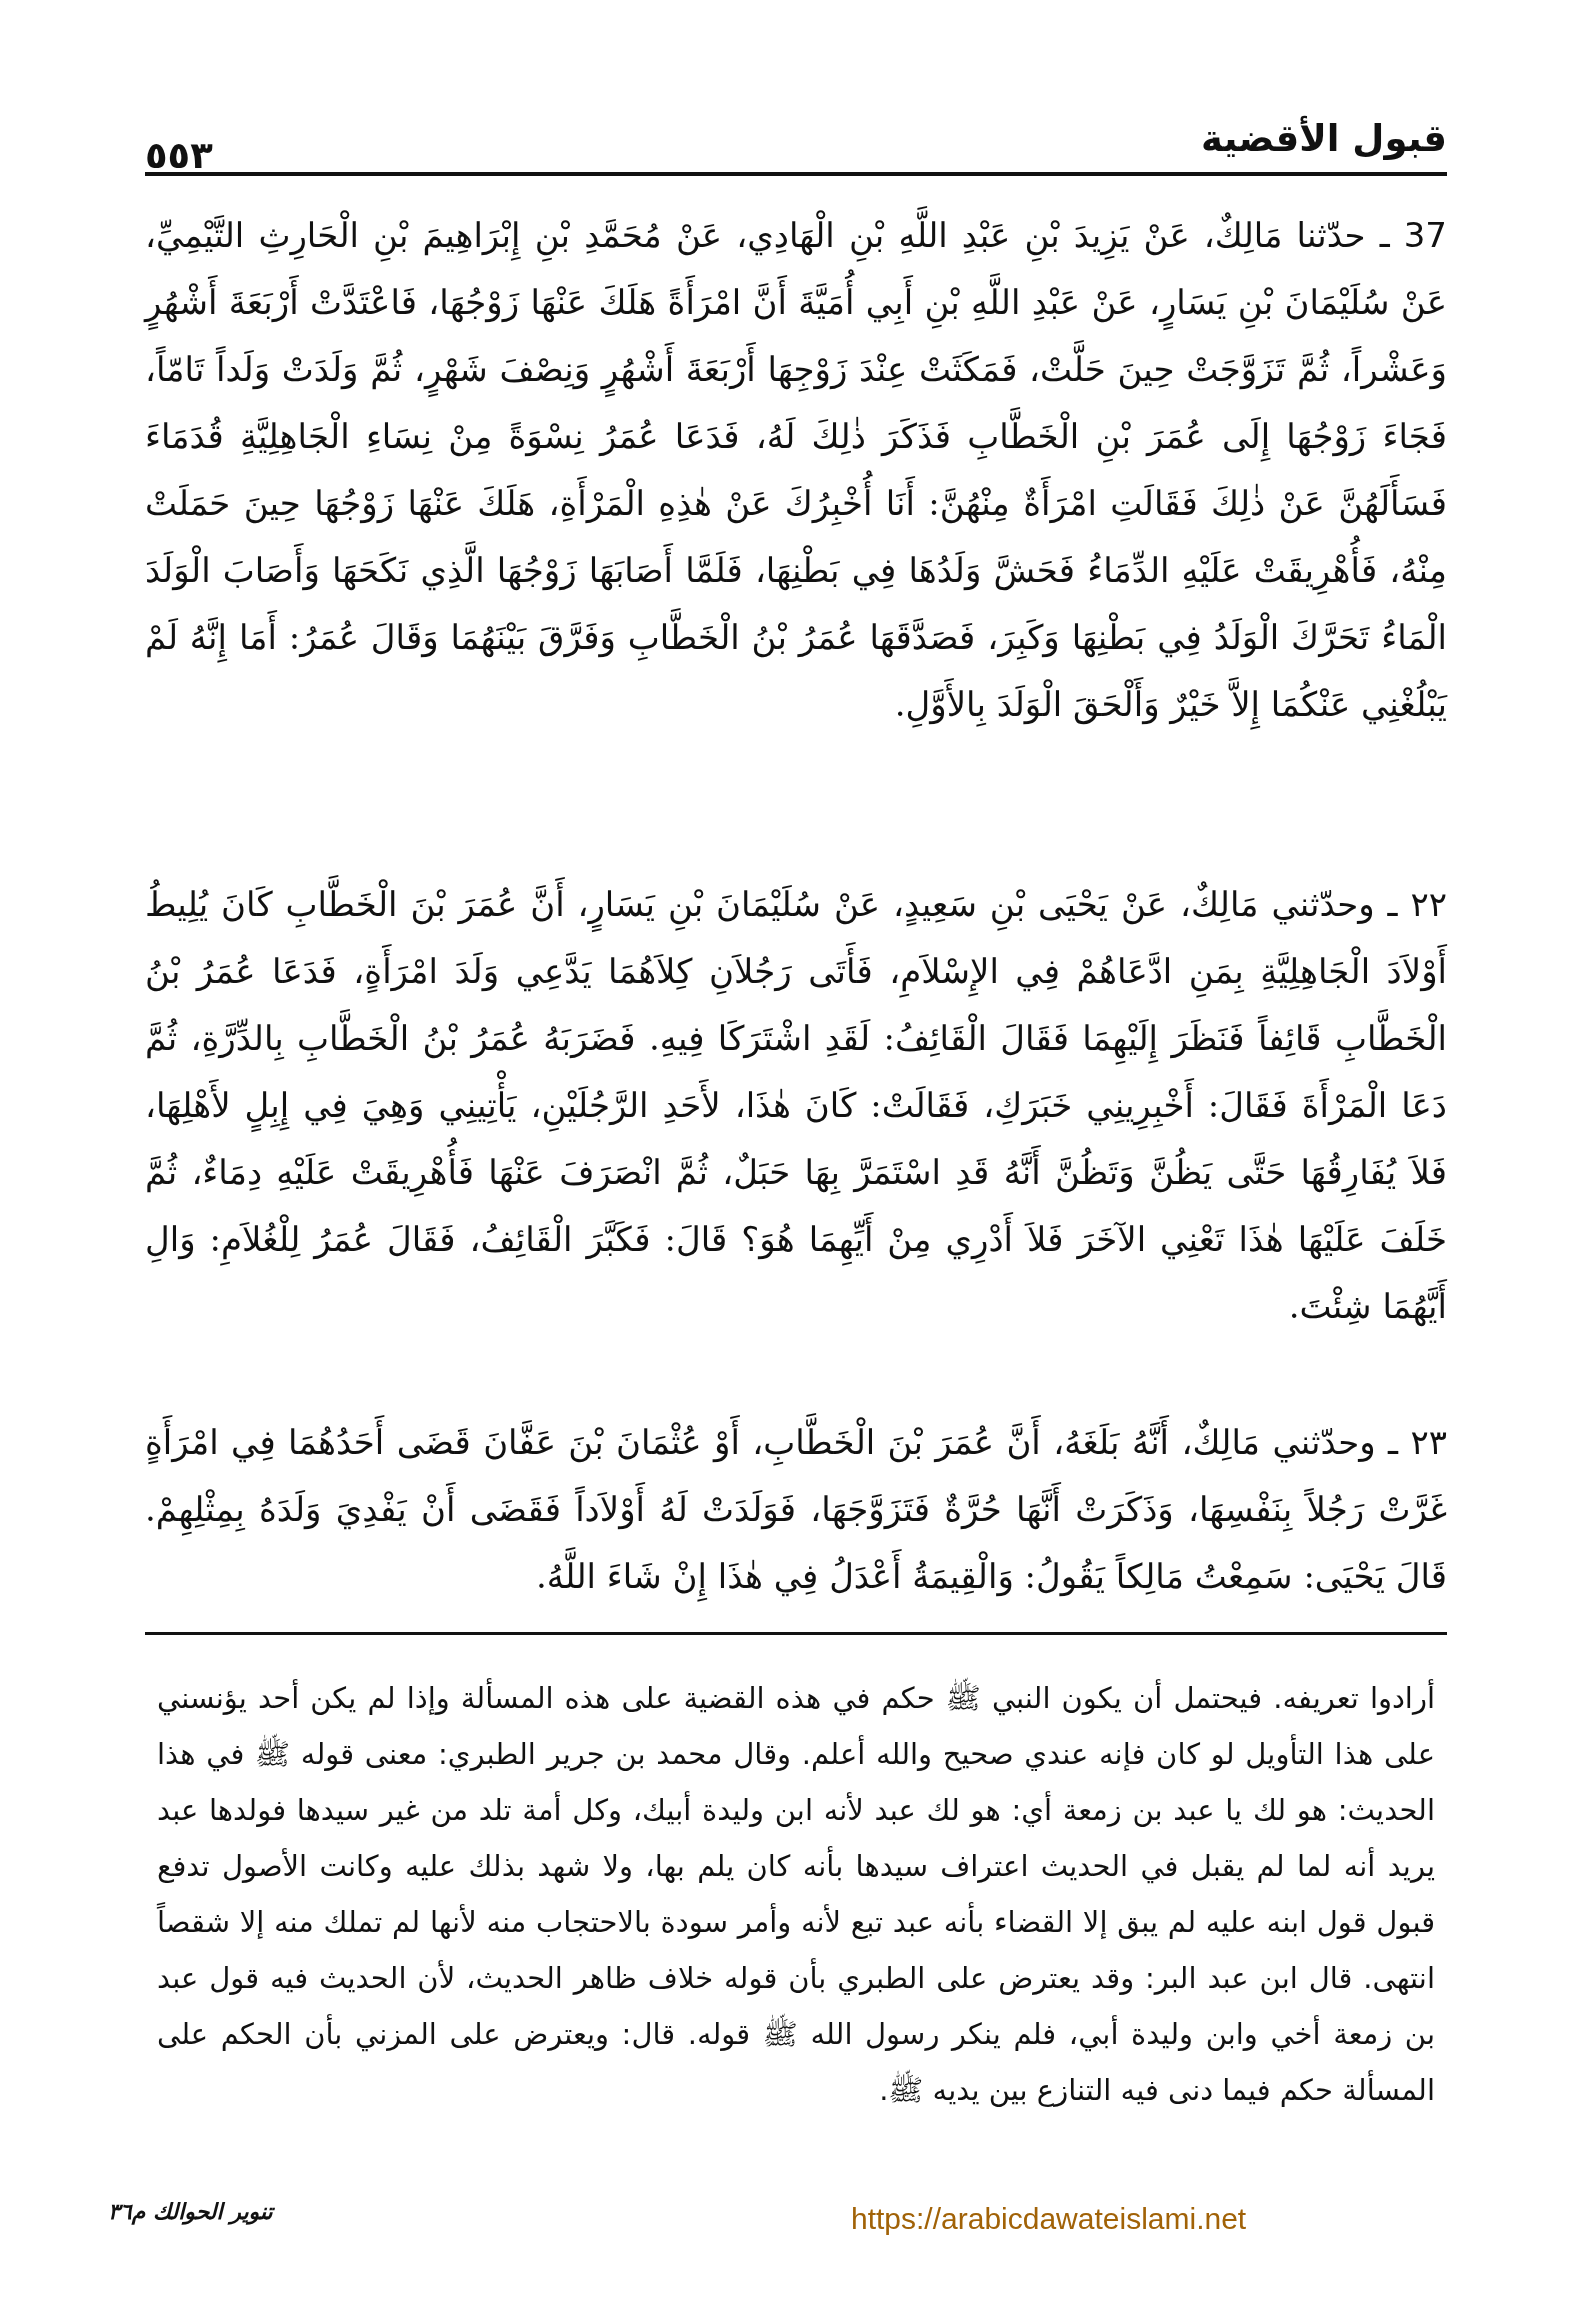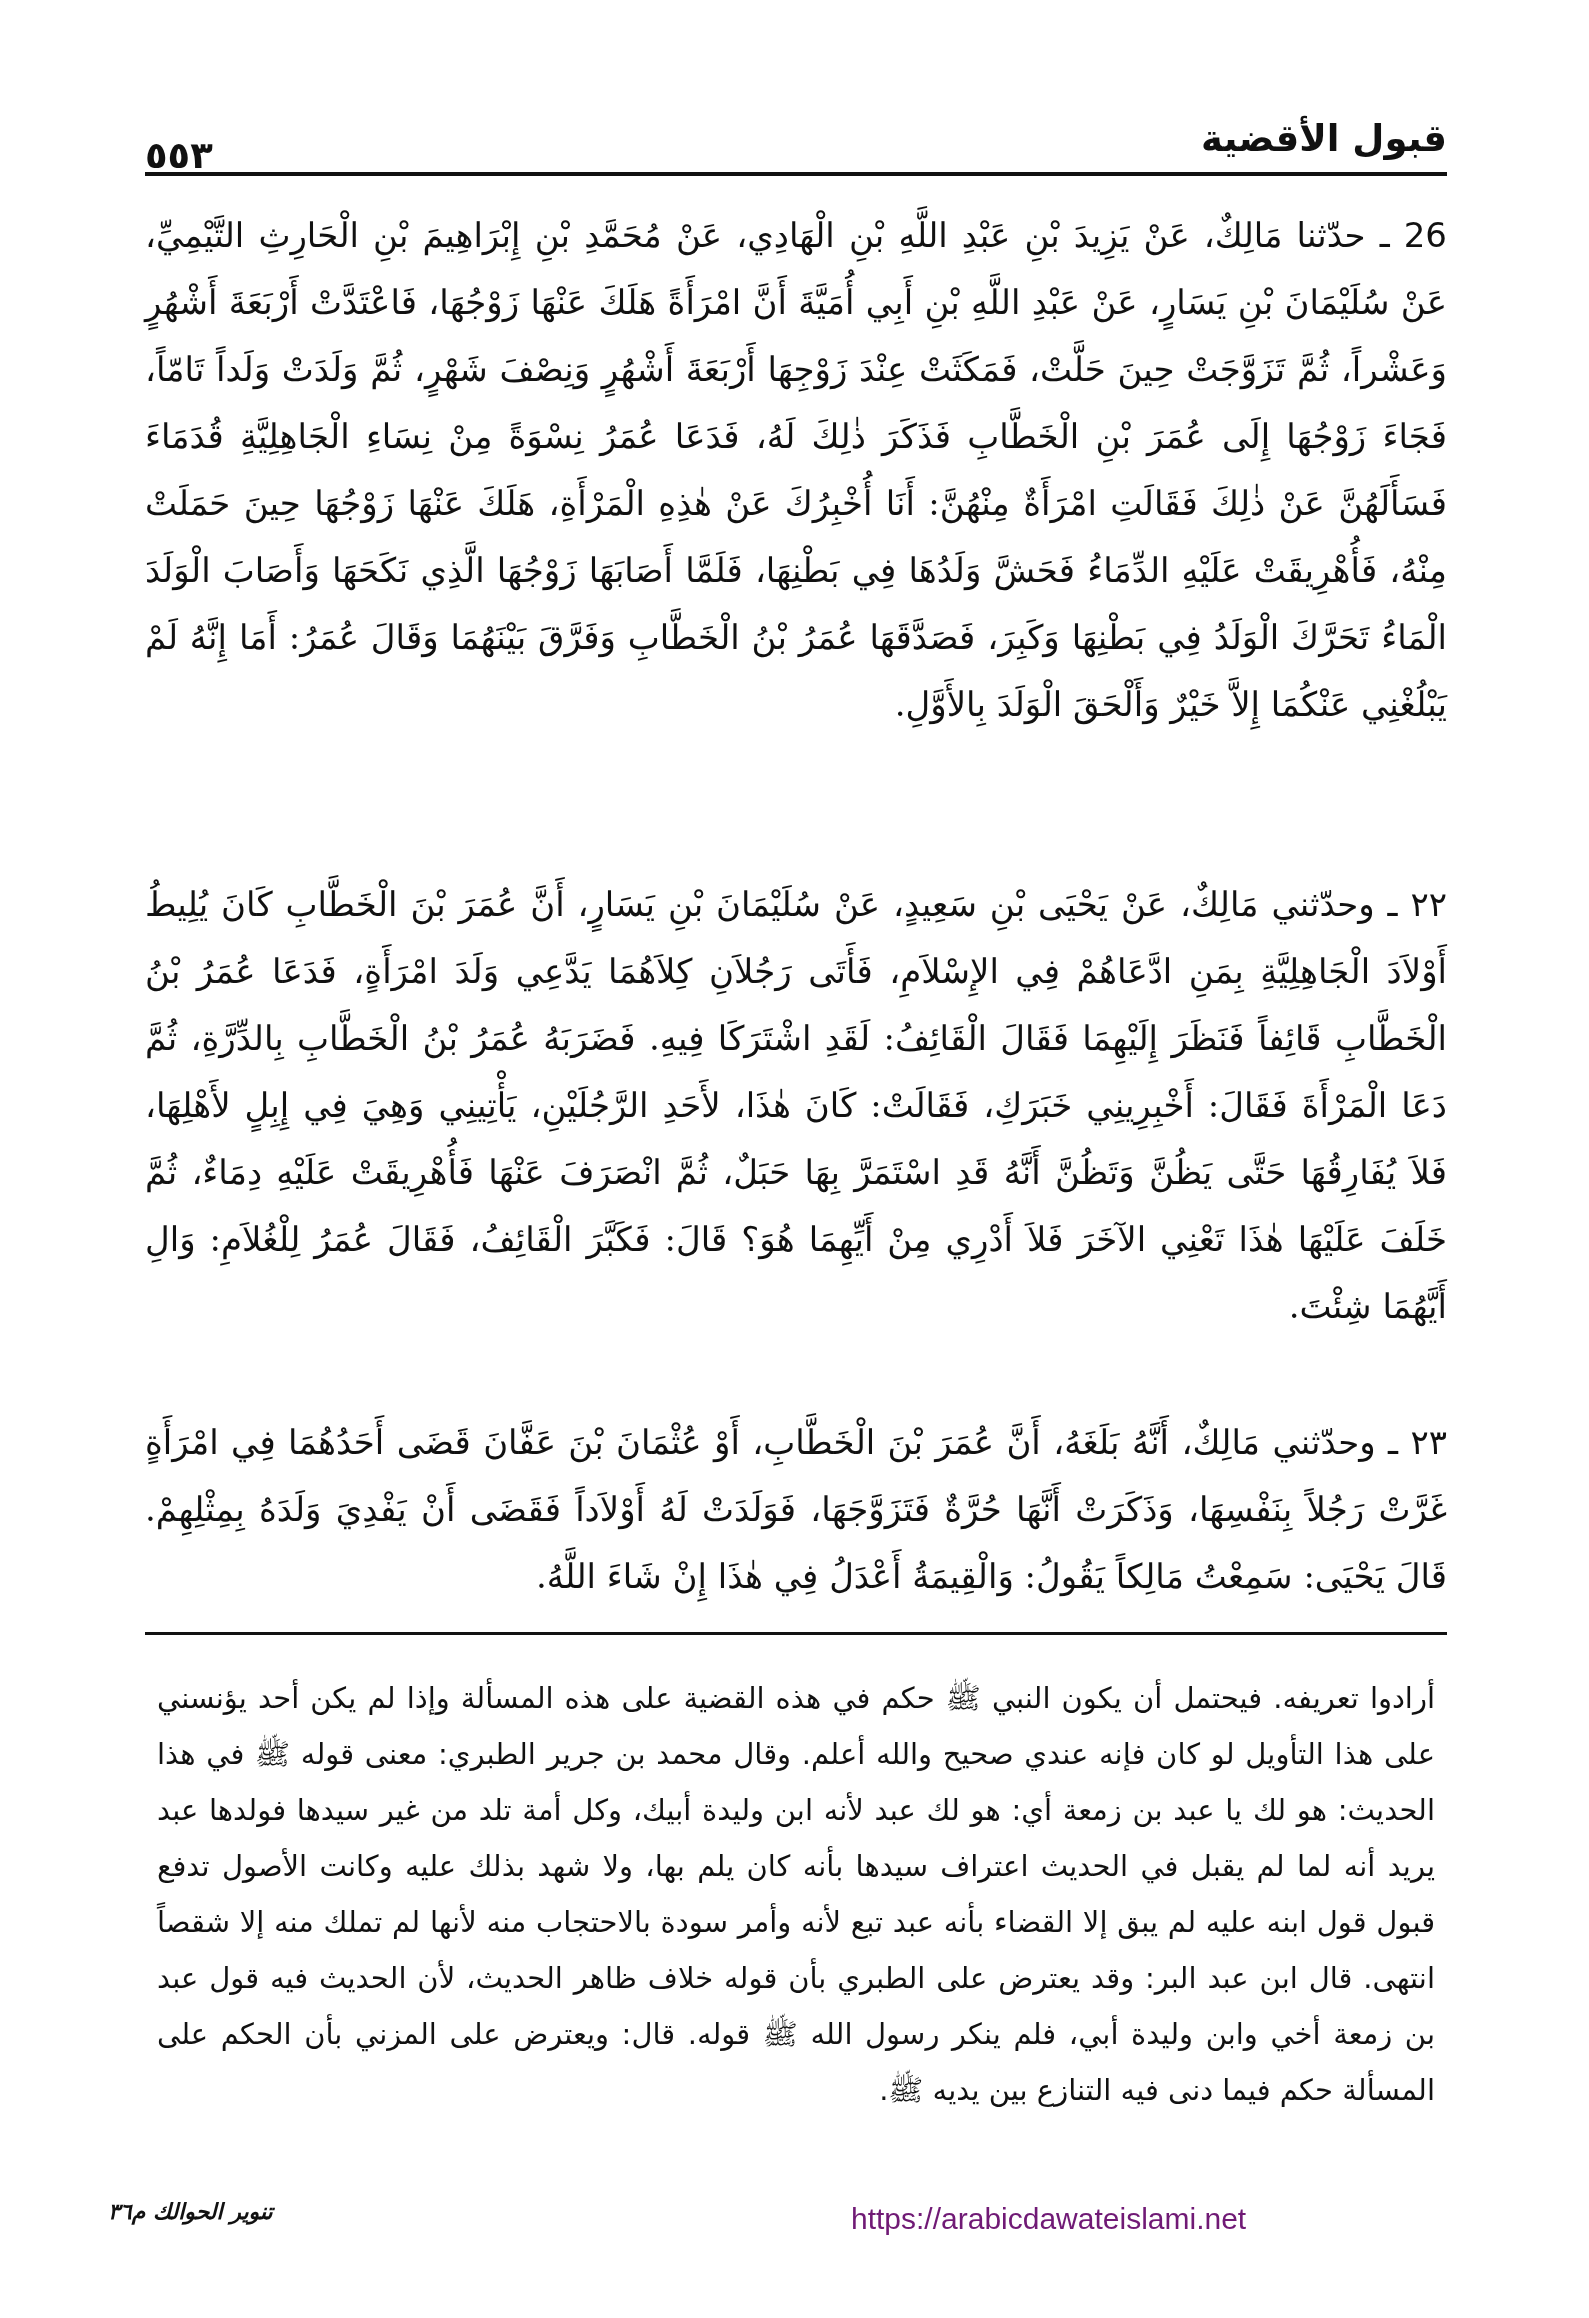--- a/index.html
+++ b/index.html
@@ -16,37 +16,37 @@
   .hadith + .hadith { margin-top: 0; }
   .h21 { position: absolute; top: 0; right: 0; width: 1302px; }
   .h22 { position: absolute; top: 669px; right: 0; width: 1302px; }
   .h23 { position: absolute; top: 1207px; right: 0; width: 1302px; }
   .hadith-num, .hadith-intro { font-family: "DejaVu Sans", sans-serif; font-weight: normal; }
   .footnote-rule { position: absolute; left: 145px; top: 1632px; width: 1302px; height: 3.4px; background: #111; }
   .footnotes { position: absolute; left: 145px; top: 1658px; width: 1302px; direction: rtl; text-align: justify; text-align-last: right;
                font-family: "DejaVu Sans", sans-serif; font-size: 29px; line-height: 56px; }
   .footnotes p { margin: 12px; }
   .footer-title { position: absolute; left: 108px; top: 2199px; font-family: "DejaVu Sans", sans-serif; font-weight: bold; font-size: 22px; direction: rtl; font-style: italic; }
-  .watermark { position: absolute; left: 851px; top: 2202px; font-family: "Liberation Sans", sans-serif; font-size: 30px; color: #701a75; }
+  .watermark { position: absolute; left: 851px; top: 2202px; font-family: "Liberation Sans", sans-serif; font-size: 30px; color: #a16207; }
 </style>
 </head>
 <body>
 
 <div class="page">
 
   <div class="header">
     <span class="running-title">قبول الأقضية</span>
     <span class="page-number">٥٥٣</span>
   </div>
   <div class="header-rule"></div>
 
   <div class="main">
     <div class="hadith h21">
       <p>
-        <span class="hadith-num">26</span>
+        <span class="hadith-num">37</span>
         <span class="hadith-intro">ـ حدّثنا</span>
         <span class="hadith-text">مَالِكٌ، عَنْ يَزِيدَ بْنِ عَبْدِ اللَّهِ بْنِ الْهَادِي، عَنْ مُحَمَّدِ بْنِ إِبْرَاهِيمَ بْنِ الْحَارِثِ التَّيْمِيِّ، عَنْ سُلَيْمَانَ بْنِ يَسَارٍ، عَنْ عَبْدِ اللَّهِ بْنِ أَبِي أُمَيَّةَ أَنَّ امْرَأَةً هَلَكَ عَنْهَا زَوْجُهَا، فَاعْتَدَّتْ أَرْبَعَةَ أَشْهُرٍ وَعَشْراً، ثُمَّ تَزَوَّجَتْ حِينَ حَلَّتْ، فَمَكَثَتْ عِنْدَ زَوْجِهَا أَرْبَعَةَ أَشْهُرٍ وَنِصْفَ شَهْرٍ، ثُمَّ وَلَدَتْ وَلَداً تَامّاً، فَجَاءَ زَوْجُهَا إِلَى عُمَرَ بْنِ الْخَطَّابِ فَذَكَرَ ذٰلِكَ لَهُ، فَدَعَا عُمَرُ نِسْوَةً مِنْ نِسَاءِ الْجَاهِلِيَّةِ قُدَمَاءَ فَسَأَلَهُنَّ عَنْ ذٰلِكَ فَقَالَتِ امْرَأَةٌ مِنْهُنَّ: أَنَا أُخْبِرُكَ عَنْ هٰذِهِ الْمَرْأَةِ، هَلَكَ عَنْهَا زَوْجُهَا حِينَ حَمَلَتْ مِنْهُ، فَأُهْرِيقَتْ عَلَيْهِ الدِّمَاءُ فَحَشَّ وَلَدُهَا فِي بَطْنِهَا، فَلَمَّا أَصَابَهَا زَوْجُهَا الَّذِي نَكَحَهَا وَأَصَابَ الْوَلَدَ الْمَاءُ تَحَرَّكَ الْوَلَدُ فِي بَطْنِهَا وَكَبِرَ، فَصَدَّقَهَا عُمَرُ بْنُ الْخَطَّابِ وَفَرَّقَ بَيْنَهُمَا وَقَالَ عُمَرُ: أَمَا إِنَّهُ لَمْ يَبْلُغْنِي عَنْكُمَا إِلاَّ خَيْرٌ وَأَلْحَقَ الْوَلَدَ بِالأَوَّلِ.</span>
       </p>
     </div>
     <div class="hadith h22">
       <p>
         <span class="hadith-num">٢٢</span>
         <span class="hadith-intro">ـ وحدّثني</span>
         <span class="hadith-text">مَالِكٌ، عَنْ يَحْيَى بْنِ سَعِيدٍ، عَنْ سُلَيْمَانَ بْنِ يَسَارٍ، أَنَّ عُمَرَ بْنَ الْخَطَّابِ كَانَ يُلِيطُ أَوْلاَدَ الْجَاهِلِيَّةِ بِمَنِ ادَّعَاهُمْ فِي الإِسْلاَمِ، فَأَتَى رَجُلاَنِ كِلاَهُمَا يَدَّعِي وَلَدَ امْرَأَةٍ، فَدَعَا عُمَرُ بْنُ الْخَطَّابِ قَائِفاً فَنَظَرَ إِلَيْهِمَا فَقَالَ الْقَائِفُ: لَقَدِ اشْتَرَكَا فِيهِ. فَضَرَبَهُ عُمَرُ بْنُ الْخَطَّابِ بِالدِّرَّةِ، ثُمَّ دَعَا الْمَرْأَةَ فَقَالَ: أَخْبِرِينِي خَبَرَكِ، فَقَالَتْ: كَانَ هٰذَا، لأَحَدِ الرَّجُلَيْنِ، يَأْتِينِي وَهِيَ فِي إِبِلٍ لأَهْلِهَا، فَلاَ يُفَارِقُهَا حَتَّى يَظُنَّ وَتَظُنَّ أَنَّهُ قَدِ اسْتَمَرَّ بِهَا حَبَلٌ، ثُمَّ انْصَرَفَ عَنْهَا فَأُهْرِيقَتْ عَلَيْهِ دِمَاءٌ، ثُمَّ خَلَفَ عَلَيْهَا هٰذَا تَعْنِي الآخَرَ فَلاَ أَدْرِي مِنْ أَيِّهِمَا هُوَ؟ قَالَ: فَكَبَّرَ الْقَائِفُ، فَقَالَ عُمَرُ لِلْغُلاَمِ: وَالِ أَيَّهُمَا شِئْتَ.</span>
       </p>

